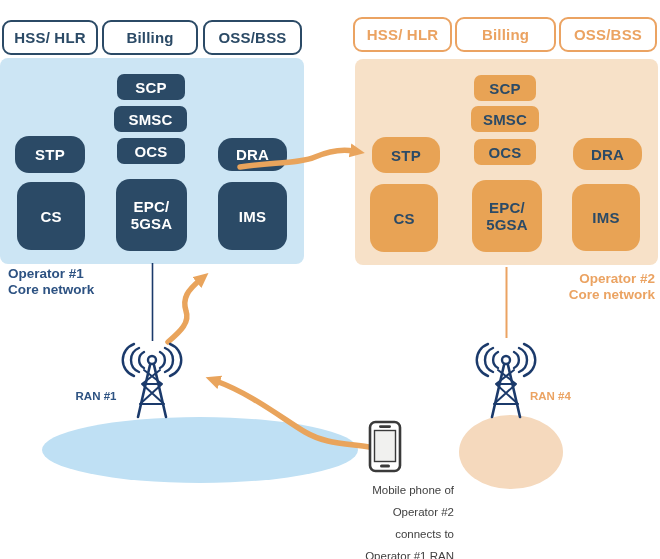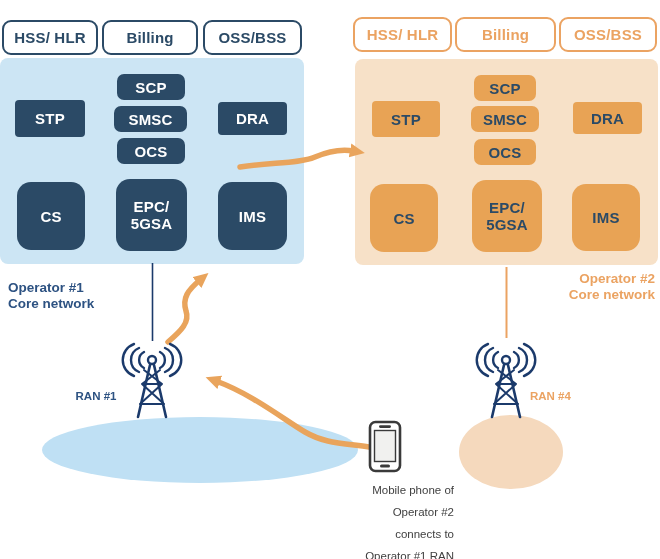--- a/index.html
+++ b/index.html
@@ -20,21 +20,21 @@
   .panel-blue{background:#cce5f4;}
   .panel-peach{background:#f7e1c8;}
   
   .node{
     display:flex;align-items:center;justify-content:center;text-align:center;
     font-weight:700;font-size:15px;letter-spacing:.2px;line-height:17px;white-space:pre-line;
   }
   .node-navy{background:#2b4a66;color:#ffffff;}
   .node-orange{background:#e8a355;color:#2b4a66;}
   .r-sm{border-radius:7px;}
-  .r-md{border-radius:4px;}
+  .r-md{border-radius:14px;margin-top:36px;}
   .r-lg{border-radius:14px;}
   
   .caption{font-weight:700;font-size:13.5px;line-height:15.5px;white-space:pre-line;}
   .cap-navy{color:#2d5282;}
   .cap-orange{color:#eba362;}
   .ran-label{font-weight:700;font-size:11.5px;}
   .ran-navy{color:#2d5282;}
   .ran-orange{color:#eba362;}
   .rf-label{color:#44546a;font-size:13px;line-height:16px;text-align:center;white-space:pre-line;}
   .phone-caption{color:#3f3f3f;font-size:11.5px;line-height:22px;text-align:right;white-space:pre-line;}
@@ -54,21 +54,21 @@
   <div class="abs node node-navy r-sm" style="left:117px;top:74px;width:68px;height:26px;">SCP</div>
   <div class="abs node node-navy r-sm" style="left:114px;top:106px;width:73px;height:26px;">SMSC</div>
   <div class="abs node node-navy r-sm" style="left:117px;top:138px;width:68px;height:26px;">OCS</div>
   <div class="abs node node-navy r-md" style="left:15px;top:100px;width:70px;height:37px;">STP</div>
   <div class="abs node node-navy r-md" style="left:218px;top:102px;width:69px;height:33px;">DRA</div>
   <div class="abs node node-navy r-lg" style="left:17px;top:182px;width:68px;height:68px;">CS</div>
   <div class="abs node node-navy r-lg" style="left:116px;top:179px;width:71px;height:72px;">EPC/
 5GSA</div>
   <div class="abs node node-navy r-lg" style="left:218px;top:182px;width:69px;height:68px;">IMS</div>
 
-  <div class="abs caption cap-navy" style="left:8px;top:280px;width:140px;">Operator #1
+  <div class="abs caption cap-navy" style="left:8px;top:266px;width:140px;">Operator #1
 Core network</div>
   <div class="abs ran-label ran-navy" style="left:70px;top:390px;width:52px;text-align:center;">RAN #1</div>
   <div class="abs rf-label" style="left:95px;top:442px;width:210px;">Wider/ better RF</div>
 
   <div class="abs panel panel-peach" style="left:355px;top:59px;width:303px;height:206px;"></div>
 
   <div class="abs hdr hdr-orange" style="left:353px;top:17px;width:99px;height:35px;">HSS/ HLR</div>
   <div class="abs hdr hdr-orange" style="left:455px;top:17px;width:101px;height:35px;">Billing</div>
   <div class="abs hdr hdr-orange" style="left:559px;top:17px;width:98px;height:35px;">OSS/BSS</div>
 

